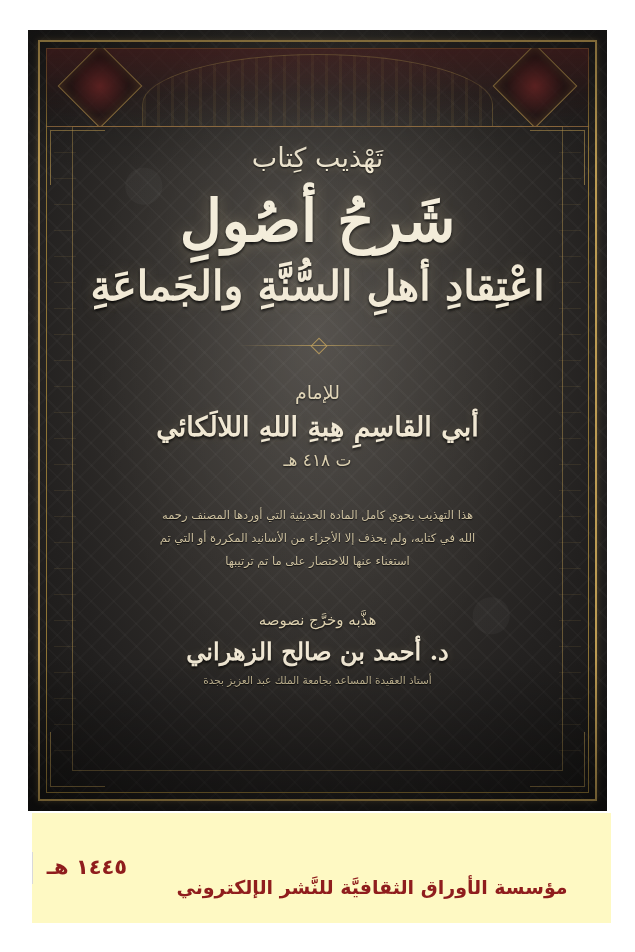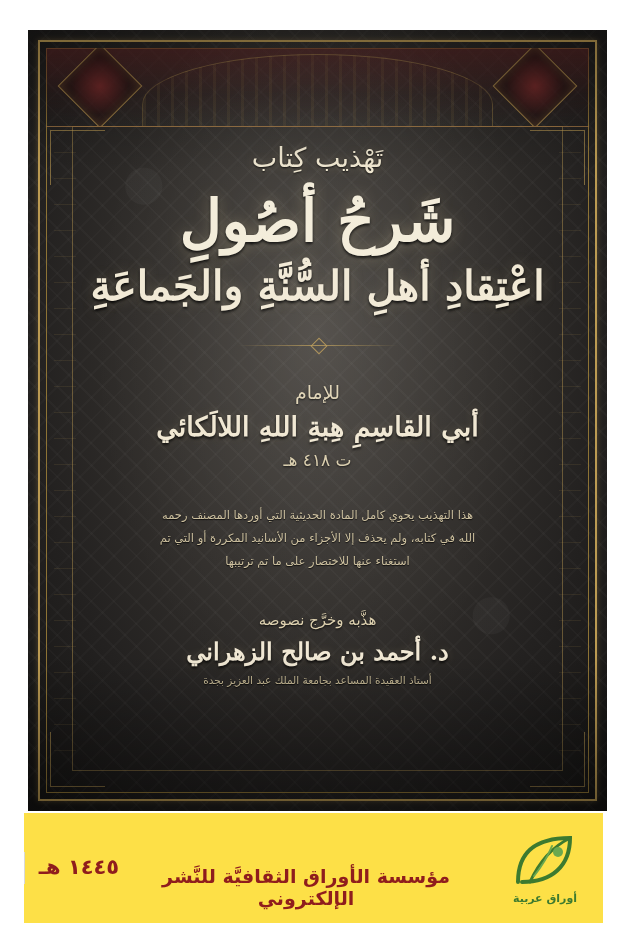--- a/index.html
+++ b/index.html
@@ -239,25 +239,25 @@
     margin-top: 8px;
     font-family: "DejaVu Sans", sans-serif;
     font-size: 10.5px;
     color: #c6b995;
     text-shadow: 0 1px 1px rgba(0,0,0,0.8);
   }
 
   
   .footer {
     position: absolute;
-    left: 24px;
+    left: 32px;
     top: 813px;
     width: 579px;
     height: 110px;
-    background: #fde047;
+    background: #fef9c3;
     display: flex;
     flex-direction: row-reverse;
     align-items: center;
     justify-content: flex-end;
     direction: rtl;
   }
   .footer-date {
     width: 92px;
     text-align: center;
     font-family: "DejaVu Sans", sans-serif;
@@ -359,26 +359,15 @@
     <div class="footer-date">
       <div>١٤٤٥ هـ</div>
     </div>
 
     <div class="footer-center">
       <div class="pub-name">مؤسسة الأوراق الثقافيَّة للنَّشر الإلكتروني</div>
       <div class="pub-rights">
       </div>
     </div>
 
-    <div class="footer-logo">
-      <div class="logo-mark">
-        <svg viewBox="0 0 74 58" width="74" height="58" aria-hidden="true">
-          <path d="M10 50 C10 18, 30 6, 62 6 C62 34, 44 50, 14 50" fill="none" stroke="#3d7a2f" stroke-width="4" stroke-linecap="round"></path>
-          <path d="M62 6 C46 14, 32 28, 22 50" fill="none" stroke="#3d7a2f" stroke-width="3" stroke-linecap="round"></path>
-          <path d="M44 14 C40 24, 34 34, 26 44" fill="none" stroke="#6aa84f" stroke-width="2" stroke-linecap="round"></path>
-          <circle cx="50" cy="20" r="5" fill="#6aa84f"></circle>
-        </svg>
-      </div>
-      <div class="logo-caption">أوراق عربية</div>
-    </div>
   </div>
 
 </div>
 
 </body></html>

